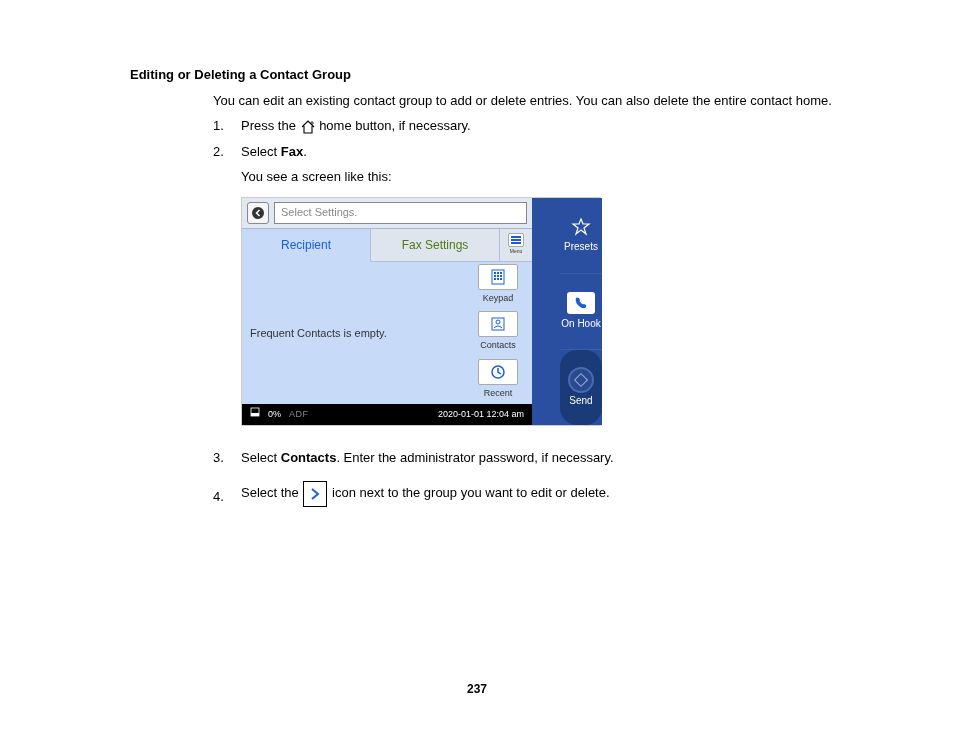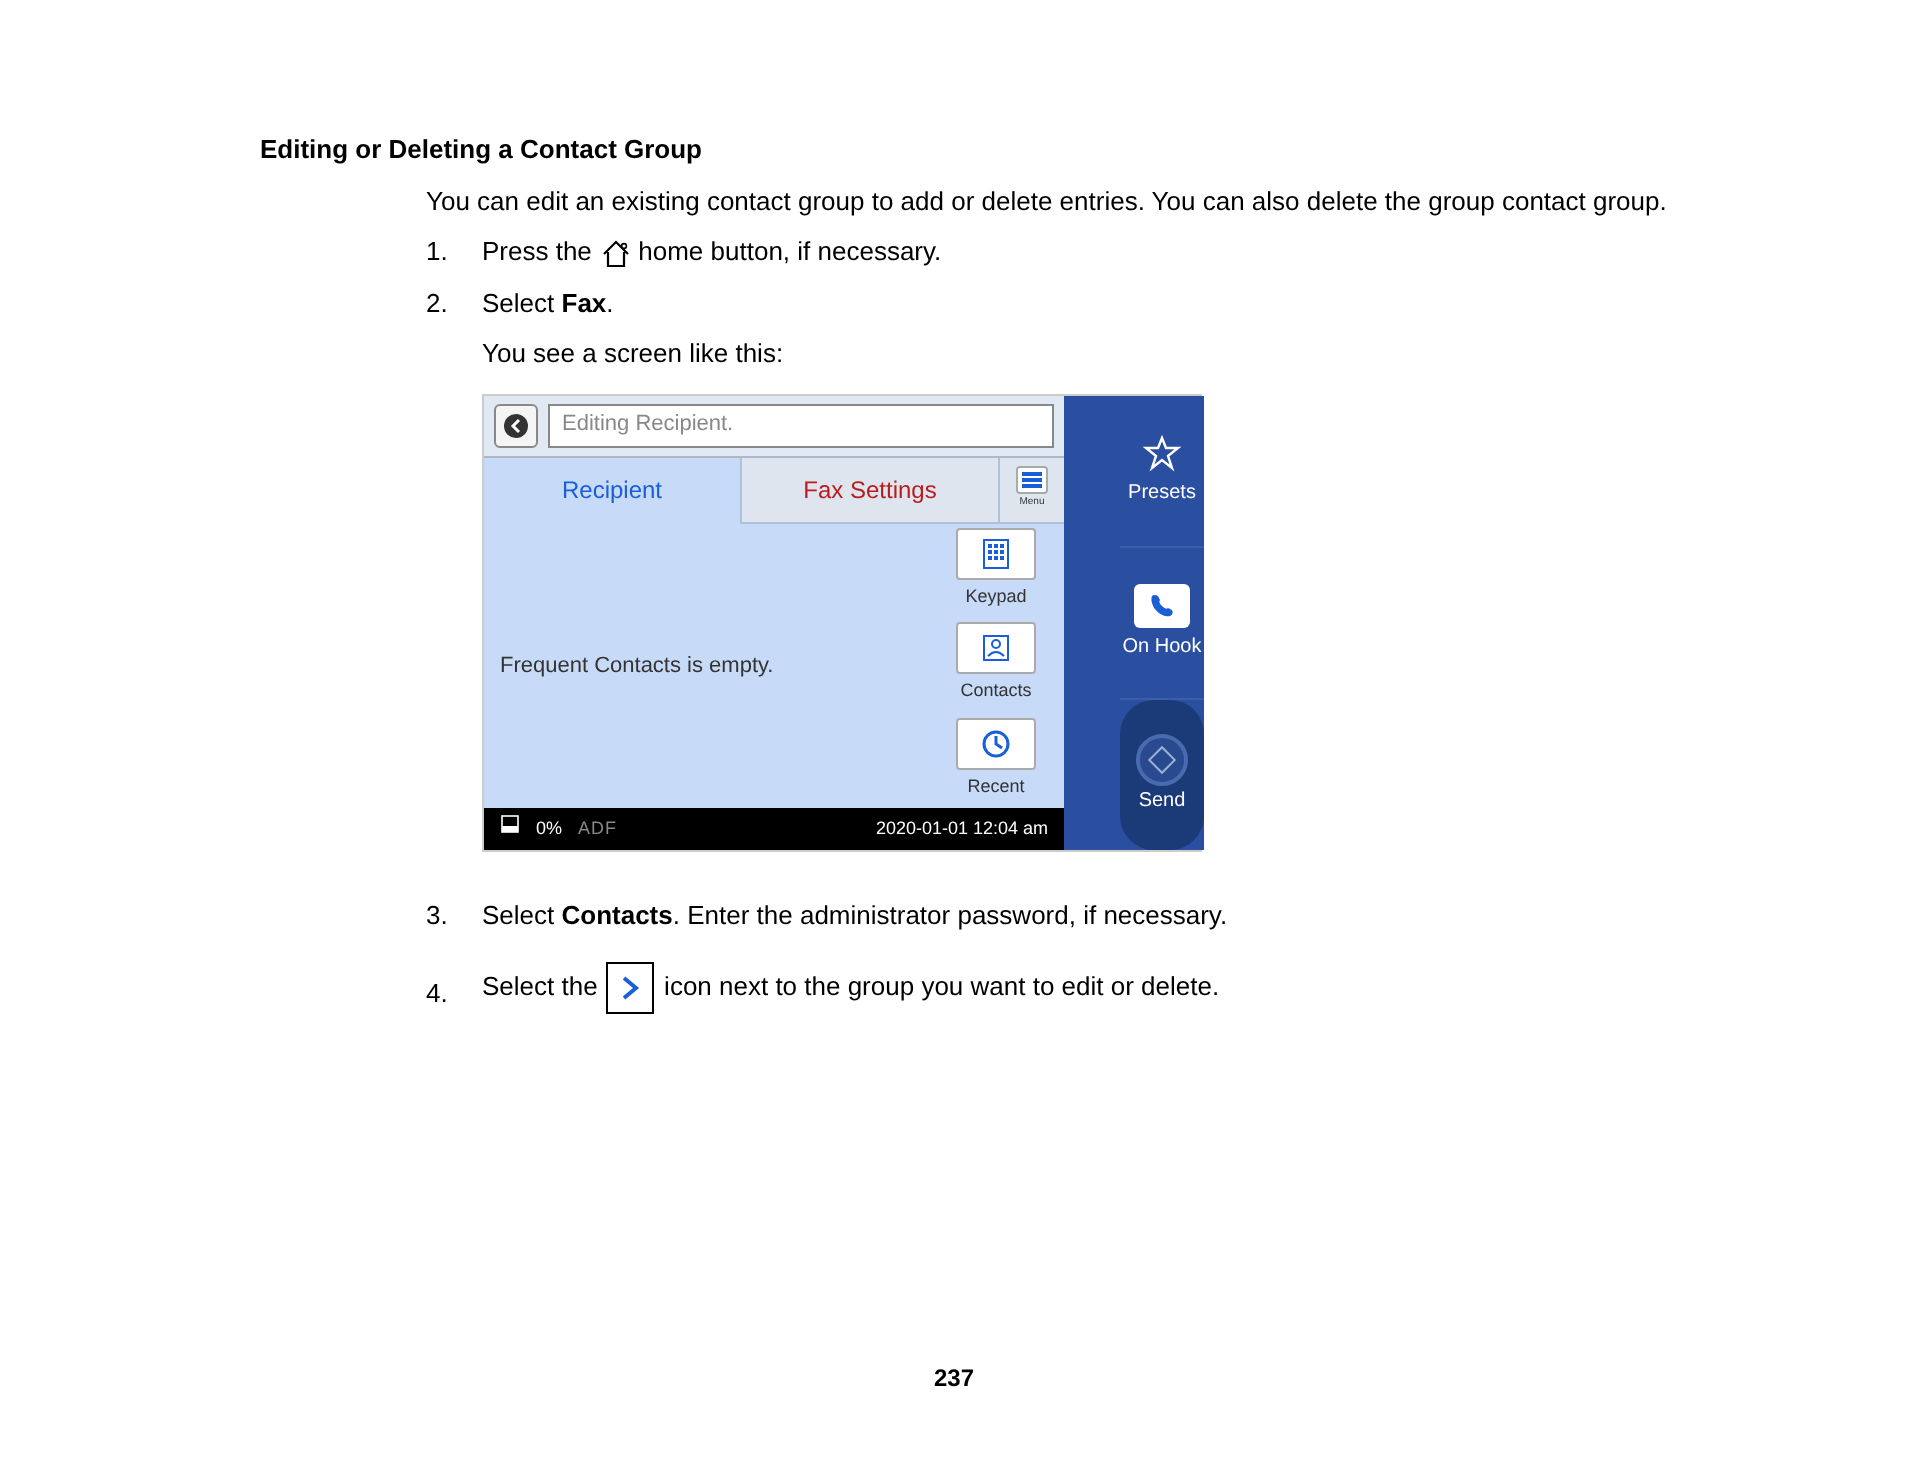--- a/index.html
+++ b/index.html
@@ -113,21 +113,21 @@
     border-bottom: 1px solid #b0c0d8;
   }
   .tab.active {
     color: #1a5fd8;
     background: #c7daf8;
     border-bottom: none;
     font-weight: 500;
   }
   .tab.inactive {
     background: #dfe5ef;
-    color: #b91c1c;
+    color: #4d7c0f;
   }
   .menu-btn {
     width: 32px;
     background: #dfe5ef;
     border-bottom: 1px solid #b0c0d8;
     display: flex;
     flex-direction: column;
     align-items: center;
     justify-content: center;
     gap: 1px;
@@ -259,21 +259,21 @@
     font-size: 12px;
   }
   b { font-weight: bold; }
 </style>
 </head>
 <body>
 
 <div class="page">
   <div class="heading">Editing or Deleting a Contact Group</div>
 
-  <div class="intro">You can edit an existing contact group to add or delete entries. You can also delete the group contact group.</div>
+  <div class="intro">You can edit an existing contact group to add or delete entries. You can also delete the entire contact home.</div>
 
   <ol class="list">
     <li>
       <span class="num">1.</span>
       <span>Press the </span><span class="inline-icon"><svg width="16" height="14" viewBox="0 0 16 14">
             <path d="M2 7 L8 1 L14 7 M4 6 V13 H12 V6" fill="none" stroke="#000" stroke-width="1.1"></path>
             <circle cx="12" cy="3" r="1.2" fill="none" stroke="#000" stroke-width="0.8"></circle>
           </svg></span><span> home button, if necessary.</span>
     </li>
     <li>
@@ -286,21 +286,21 @@
   <div class="screenshot-wrap">
     <div class="screenshot">
       <div class="screen-left">
         <div class="top-row">
           <div class="back-btn">
             <svg width="14" height="14" viewBox="0 0 14 14">
                 <circle cx="7" cy="7" r="6" fill="#333"></circle>
                 <path d="M8.5 4 L5.5 7 L8.5 10" stroke="#fff" stroke-width="1.5" fill="none"></path>
               </svg>
           </div>
-          <div class="recip-input">Editing Recipient.</div>
+          <div class="recip-input">Select Settings.</div>
         </div>
         <div class="tabs-row">
           <div class="tab active">Recipient</div>
           <div class="tab inactive">Fax Settings</div>
           <div class="menu-btn">
             <div class="menu-lines">
                 <span></span>
                 <span></span>
                 <span></span>
               </div>

